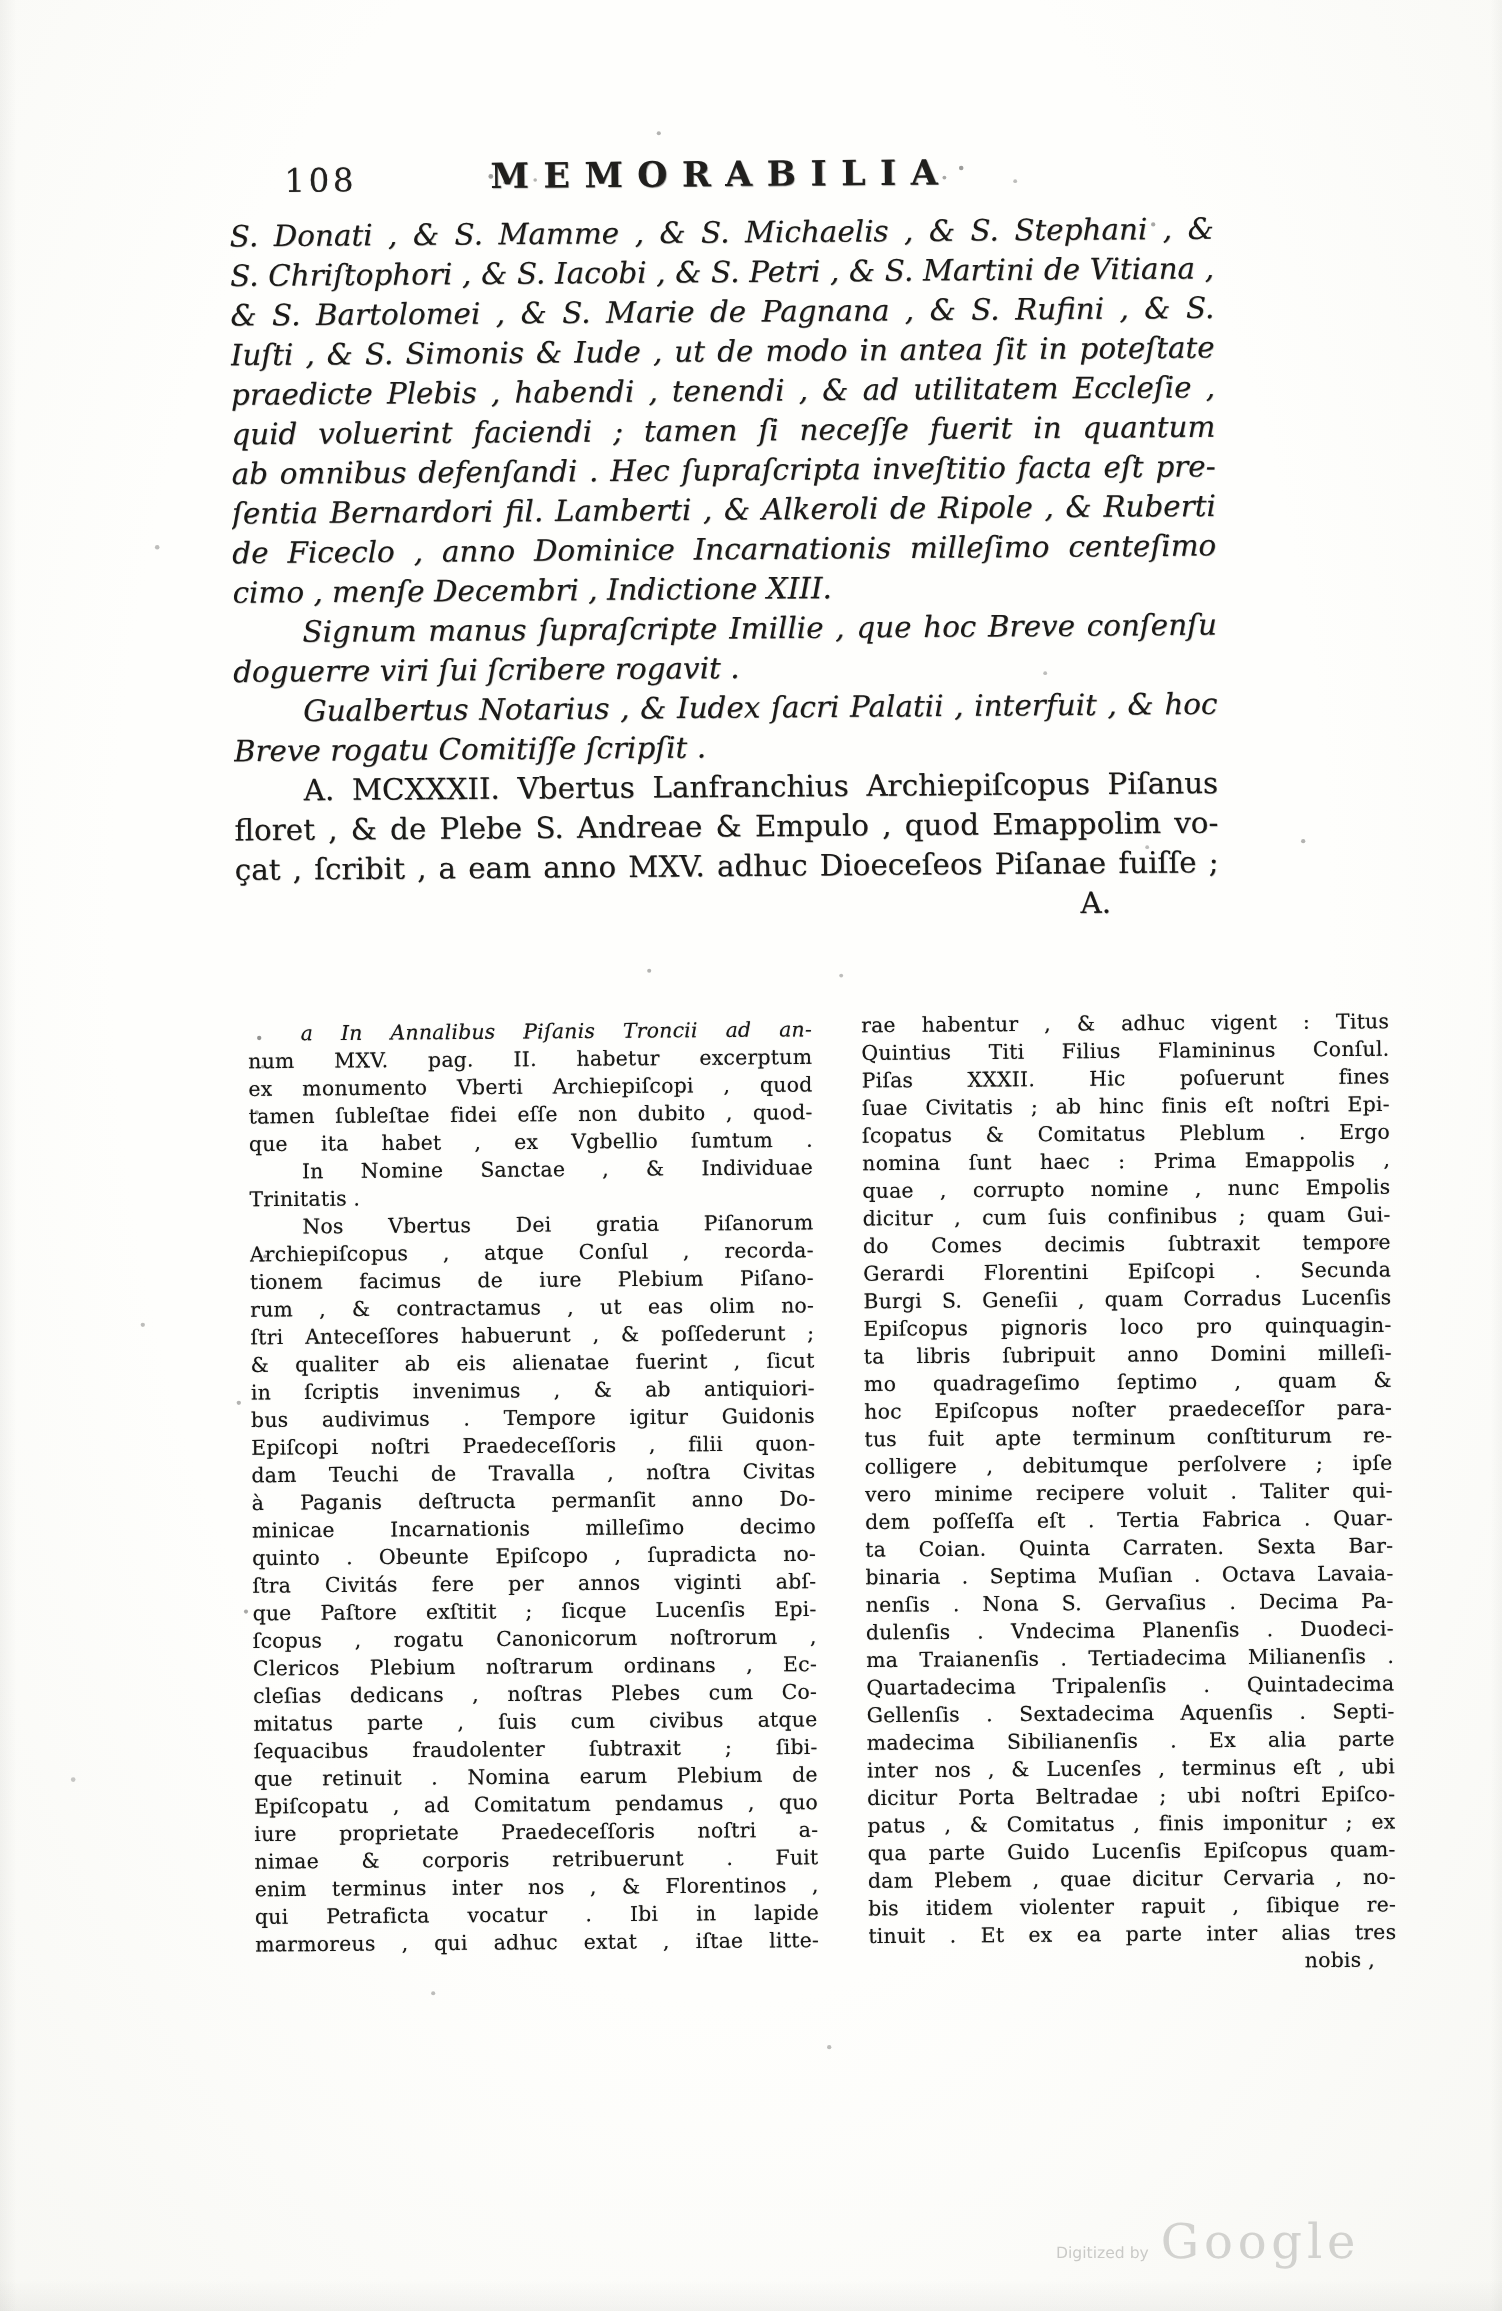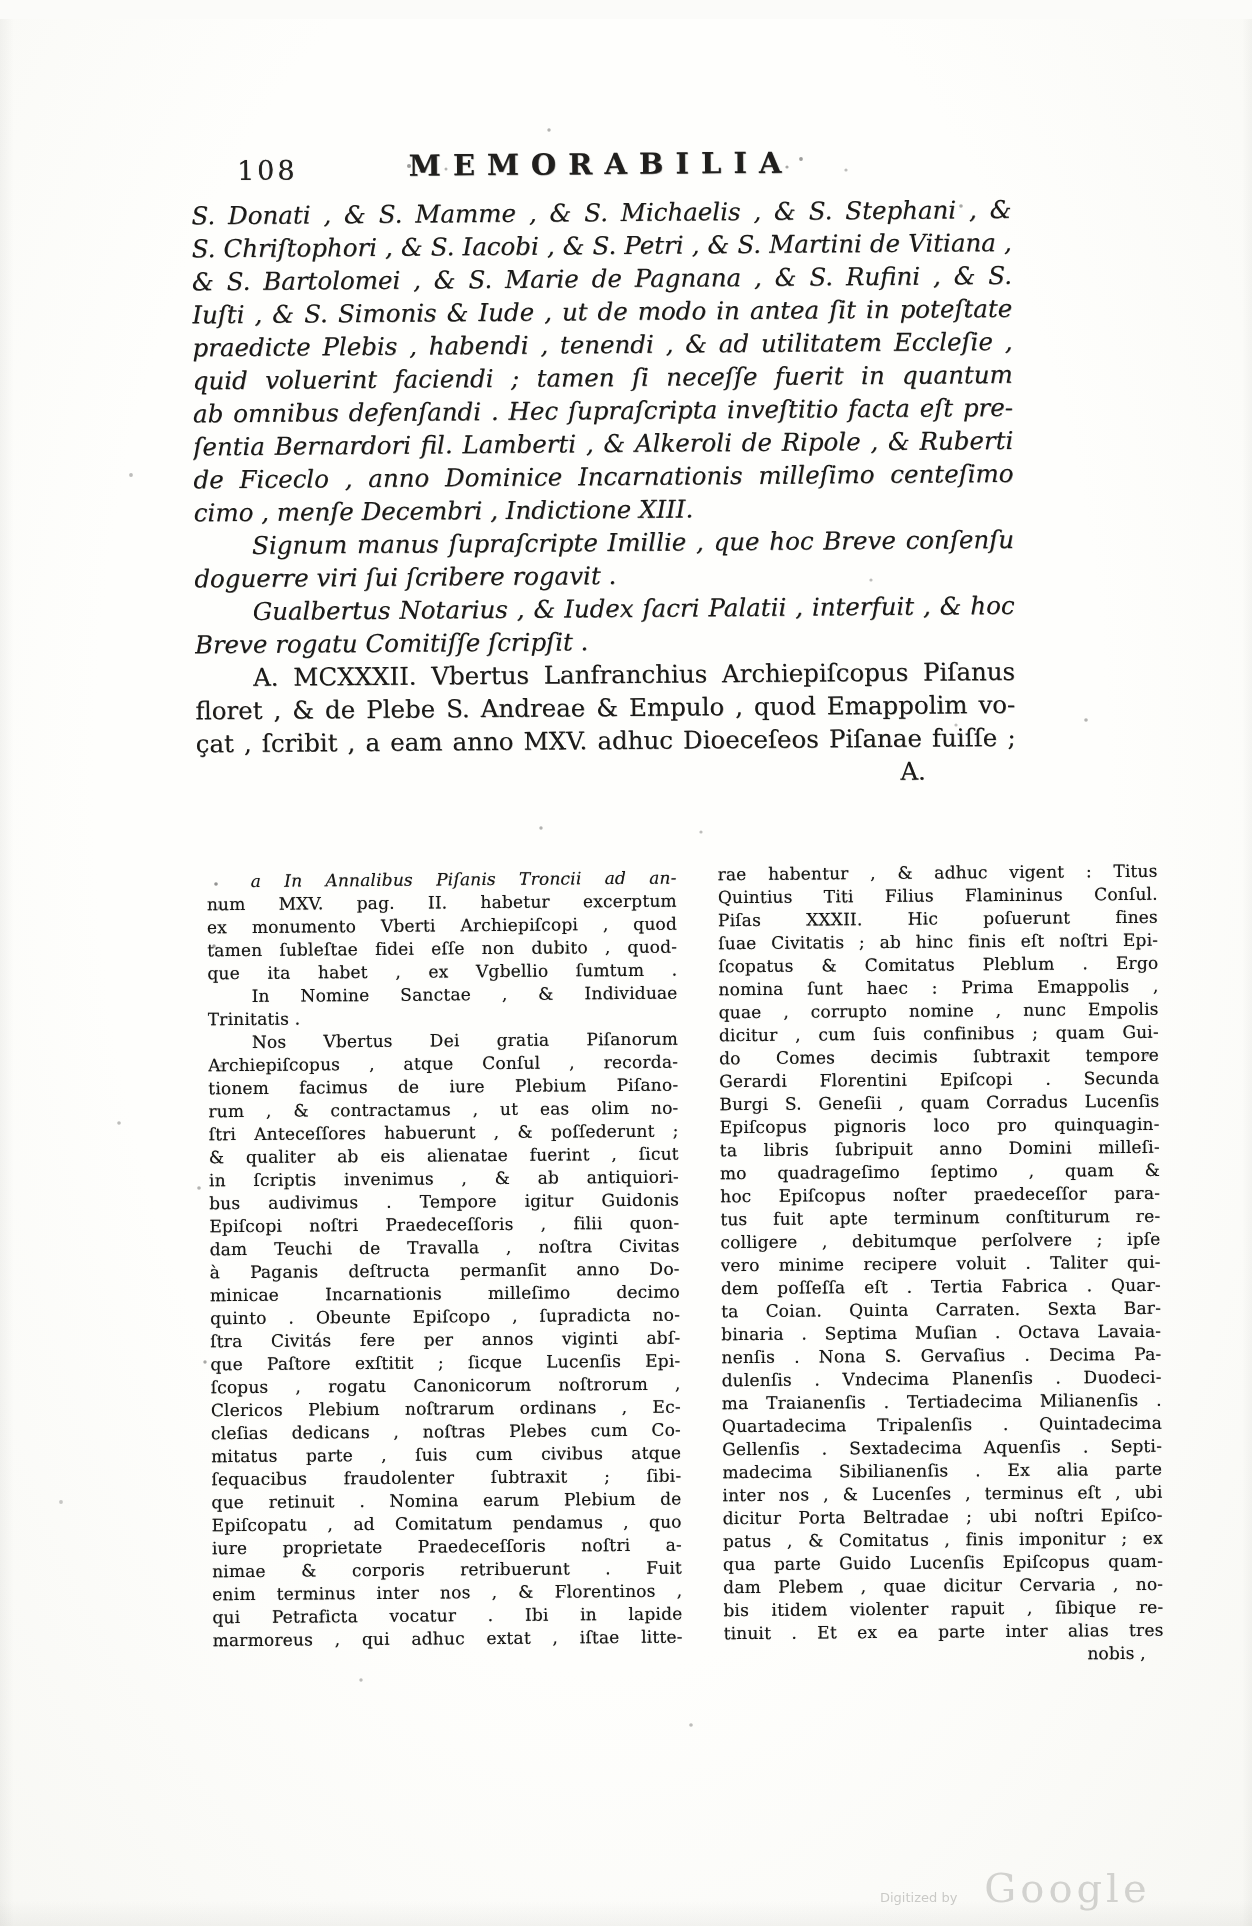--- a/index.html
+++ b/index.html
@@ -8,21 +8,20 @@
     background:#fbfbf9;
     font-family:"DejaVu Serif","Liberation Serif",serif;
   }
   .page{
     position:absolute;inset:0;
     background:
       linear-gradient(to right, rgba(60,60,55,0.05), rgba(0,0,0,0) 14px),
       linear-gradient(to left, rgba(60,60,55,0.04), rgba(0,0,0,0) 10px),
       linear-gradient(to top, rgba(60,60,55,0.05), rgba(0,0,0,0) 26px),
       radial-gradient(ellipse at 48% 40%, #fefefc 55%, #f7f7f3 100%);
-    margin-top: 19px;
   }
   .content{
     position:absolute;inset:0;
     transform:rotate(-0.45deg);
     transform-origin:620px 900px;
     color:#1c1b19;
   }
   .pagenum{
     position:absolute;left:243px;top:133px;
     font-size:27px;letter-spacing:3px;color:#232220;
@@ -56,21 +55,21 @@
   .tline.short{text-align-last:left;}
   .tline.right{text-align-last:right;}
   .main .tline.ind{text-indent:58px;}
   .fncol .tline.ind{text-indent:44px;}
   .main .tline.right{padding-right:90px;box-sizing:border-box;}
   .fncol .tline.right{padding-right:18px;box-sizing:border-box;}
   .tline.up{font-style:normal;}
   .tline.ital{font-style:italic;}
   .watermark{
     position:absolute;left:880px;top:1846px;
-    display:flex;align-items:baseline;gap:27px;
+    display:flex;align-items:baseline;gap:10px;
     -webkit-user-select:none;user-select:none;
   }
   .watermark .wm-prefix{
     font-size:13px;color:rgba(110,110,105,0.35);
     font-family:"DejaVu Sans","Liberation Sans",sans-serif;
   }
   .watermark .wm-brand{
     font-size:40px;color:rgba(120,120,115,0.30);
     letter-spacing:4px;
     font-family:"DejaVu Serif","Liberation Serif",serif;

